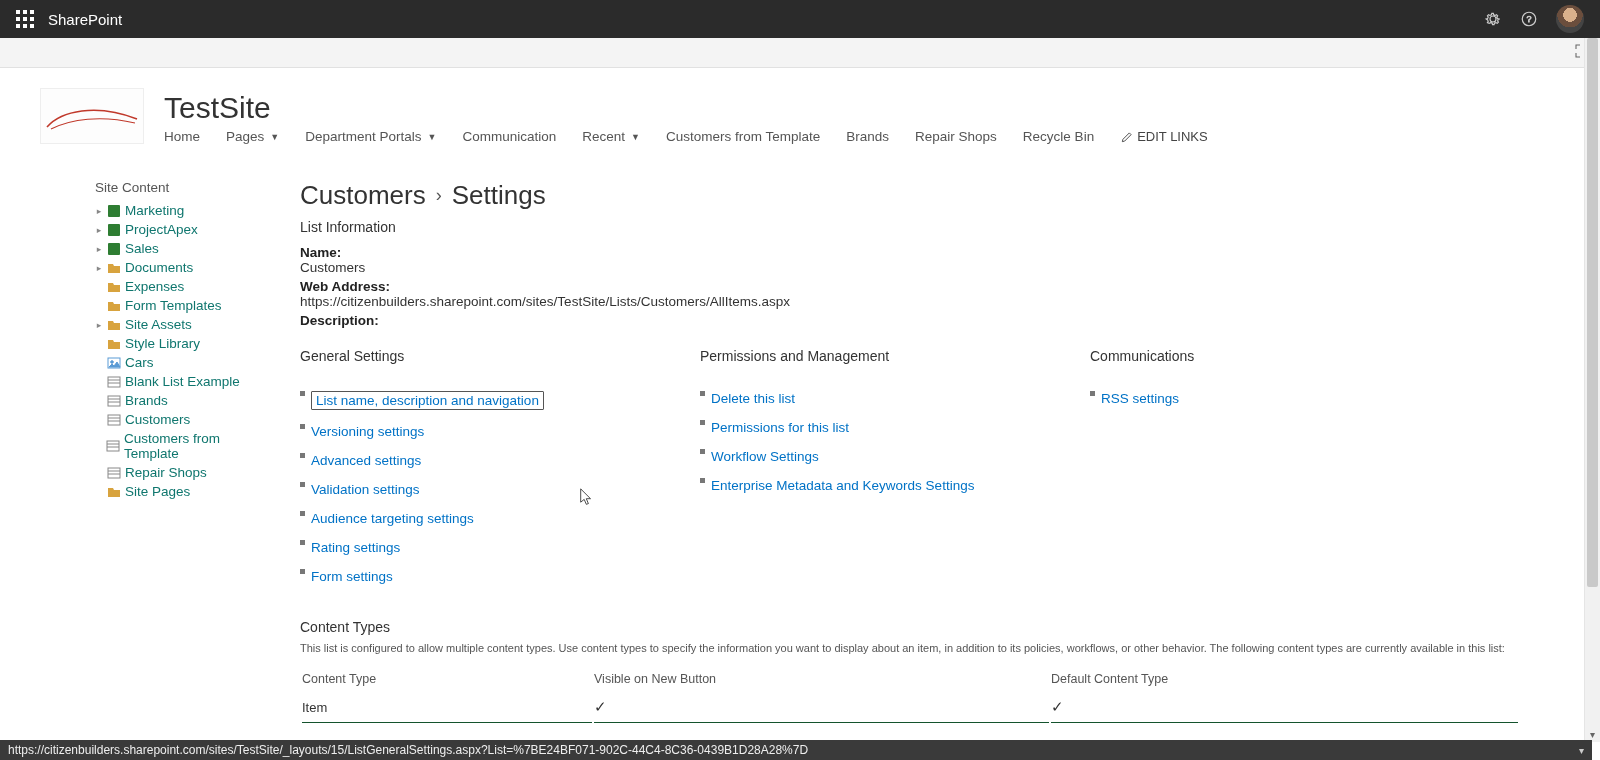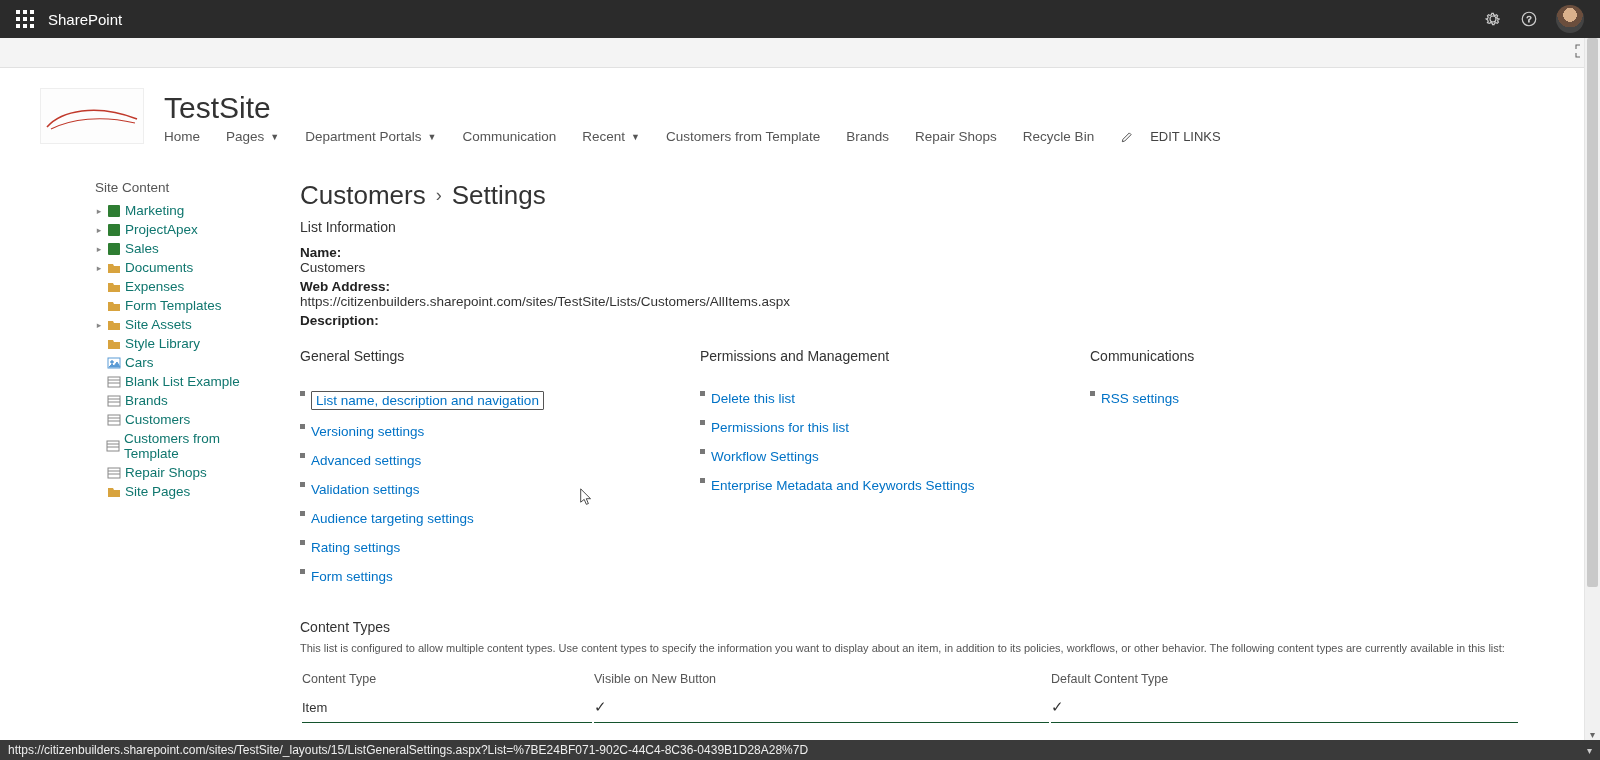--- a/index.html
+++ b/index.html
@@ -54,21 +54,21 @@
   .logo-box {
     width: 104px; height: 56px; background: #fdfdfd; border:1px solid #eee;
     position:relative; overflow:hidden;
   }
   .logo-box svg { position:absolute; top:0; left:0; }
   .site-head { flex:1; }
   .site-title { font-size: 30px; font-weight: 300; color: #333; margin-bottom: 4px; }
   .topnav { display:flex; align-items:center; gap: 26px; font-size: 13.5px; color:#555; }
   .topnav .nav-item { cursor:pointer; display:flex; align-items:center; gap:6px; color:#555; }
   .topnav .chev { font-size:9px; color:#555; }
-  .edit-links { display:flex; align-items:center; gap:16px; color:#444; font-size:13px; cursor:pointer; }
+  .edit-links { display:flex; align-items:center; gap:3px; color:#444; font-size:13px; cursor:pointer; }
   .edit-links svg { stroke:#444; }
 
   
   .body {
     display:flex; gap: 40px;
     padding: 30px 80px 30px 95px;
   }
 
   
   .leftnav { width: 165px; font-size: 13.5px; }
@@ -129,21 +129,21 @@
   .check { font-size:15px; color:#333; }
   .add-ct { margin-top: 10px; }
 
   .cursor-arrow {
     position: fixed; left: 580px; top: 488px; pointer-events:none;
     width:14px; height:20px;
   }
 
   
   .status {
-    position: fixed; left:0; bottom:0; right:0;
+    position: fixed; left:0; bottom:0; right:8px;
     background:#3a3a3a; color:#eee; font-size:12px;
     padding: 3px 8px;
     display:flex; justify-content:space-between; align-items:center;
   }
   .status .sb-chev { font-size:10px; color:#ccc; cursor:pointer;}
 
   
   .vscroll {
     position:fixed; right:0; top:38px; bottom:18px; width:16px;
     background:#f1f1f1; border-left:1px solid #e5e5e5;

